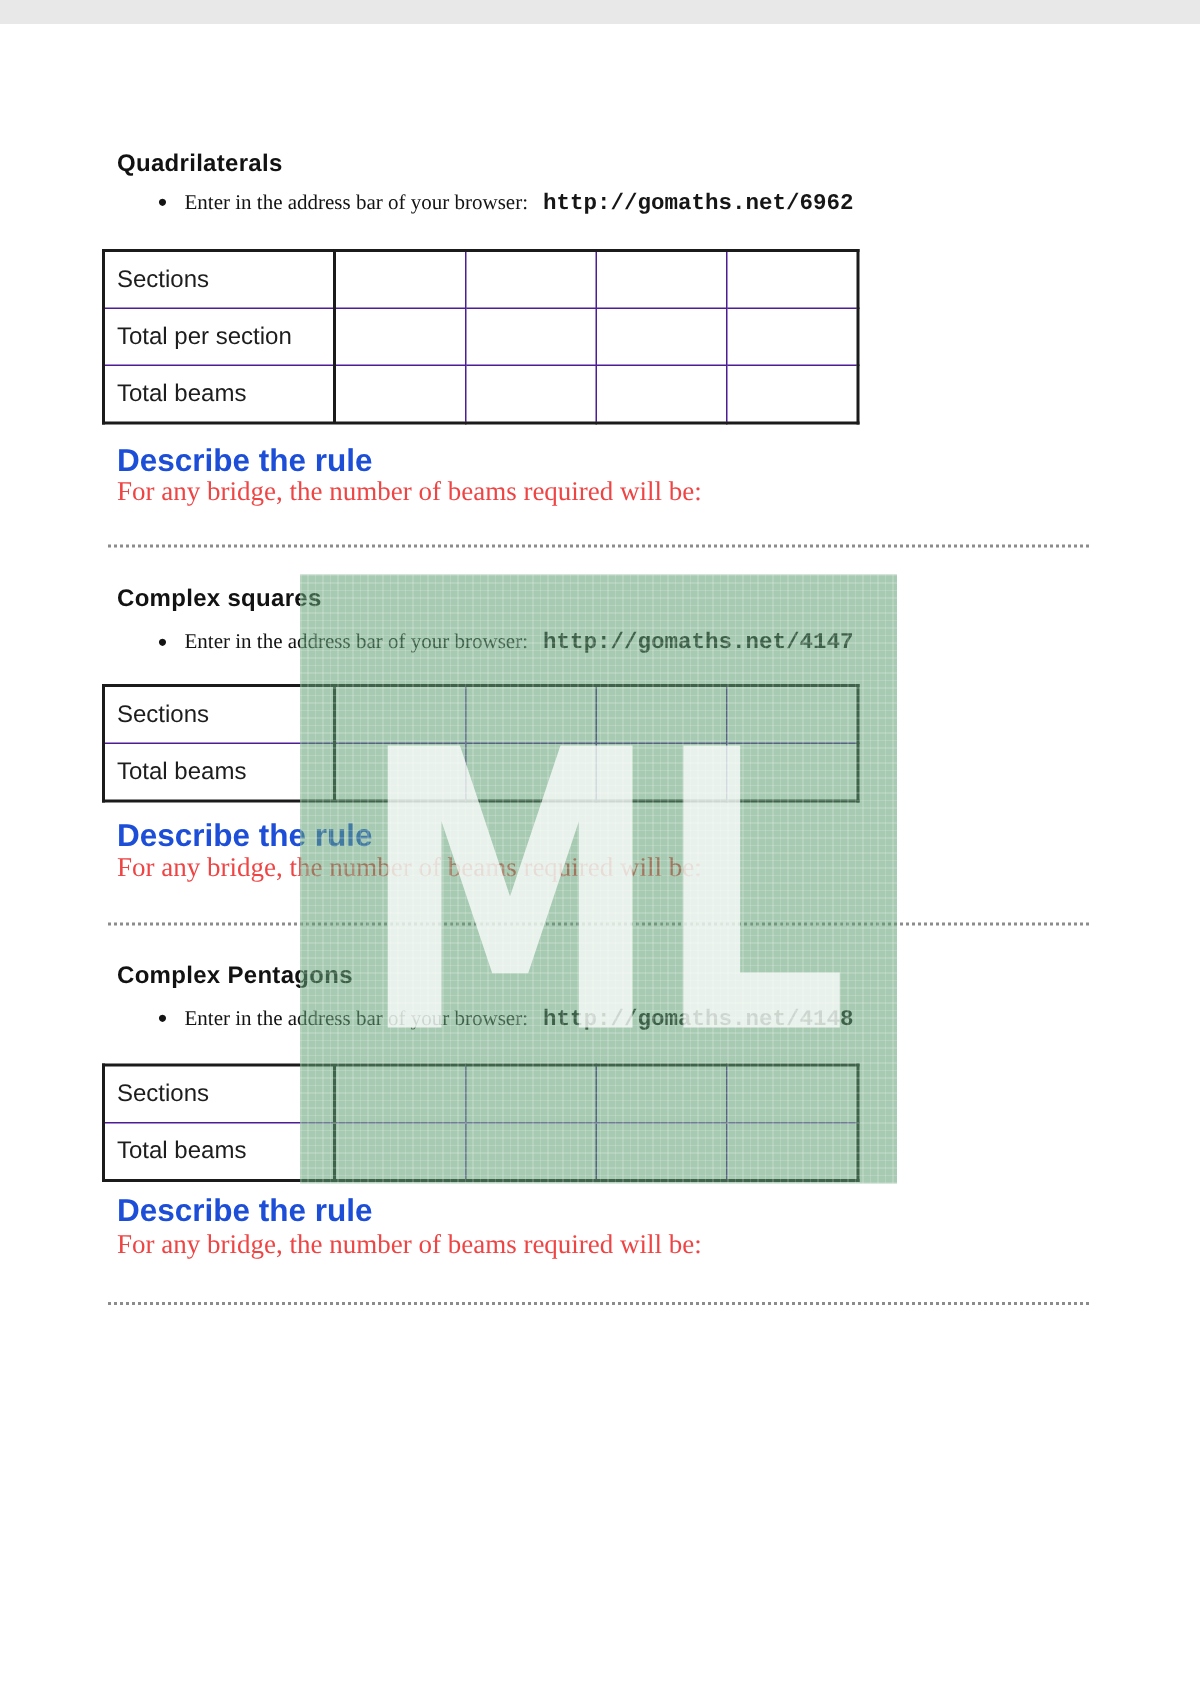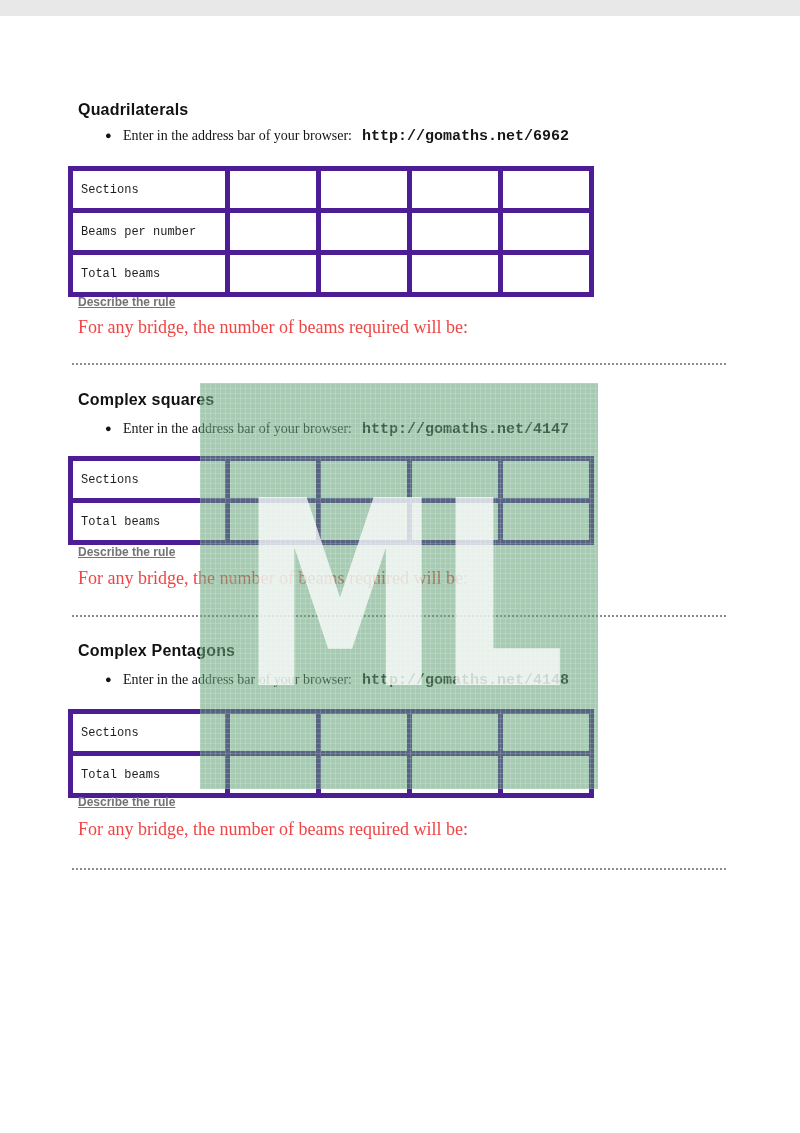--- a/index.html
+++ b/index.html
@@ -28,32 +28,32 @@
   .url-text{
     font-family:"Liberation Mono", monospace;
     font-weight:bold;font-size:15px;color:#161616;margin-left:10px;
   }
   .wtable{
     border-collapse:collapse;
     border:2px solid #1b1b1b;
     background:transparent;
   }
   .wtable td{
-    border:5px solid #4c1d95;
+    border:1px solid #4c1d95;
     height:37px;
     padding:0 4px 0 8px;
-    font-family:Liberation Mono, monospace;
-    font-size:12px;color:#1d1d1d;
+    font-family:Liberation Sans, sans-serif;
+    font-size:16px;color:#1d1d1d;
     vertical-align:middle;
   }
   .wtable td.lbl{width:140px;border-right:2px solid #1b1b1b;}
   .wtable td.cell{width:74px;}
   .rule-heading{
     font-family:"Liberation Sans", sans-serif;
-    font-weight:bold;font-size:12px;line-height:1.1;color:#737373;text-decoration:underline;
+    font-weight:bold;font-size:21px;line-height:1.1;color:#1d4ed8;
   }
   .rule-text{
     font-family:"Liberation Serif", serif;
     font-size:18px;line-height:1.2;color:#ef4444;white-space:nowrap;
   }
   .sep{
     height:2px;width:654px;
     background-image:repeating-linear-gradient(90deg,#8c8c8c 0 2px,transparent 2px 4px);
   }
   .watermark{
@@ -88,21 +88,21 @@
   <table class="wtable abs" style="left:68px;top:150px;">
     <tbody>
         <tr>
       <td class="lbl">Sections</td>
       <td class="cell"></td>
       <td class="cell"></td>
       <td class="cell"></td>
       <td class="cell"></td>
     </tr>
     <tr>
-      <td class="lbl">Beams per number</td>
+      <td class="lbl">Total per section</td>
       <td class="cell"></td>
       <td class="cell"></td>
       <td class="cell"></td>
       <td class="cell"></td>
     </tr>
     <tr>
       <td class="lbl">Total beams</td>
       <td class="cell"></td>
       <td class="cell"></td>
       <td class="cell"></td>

